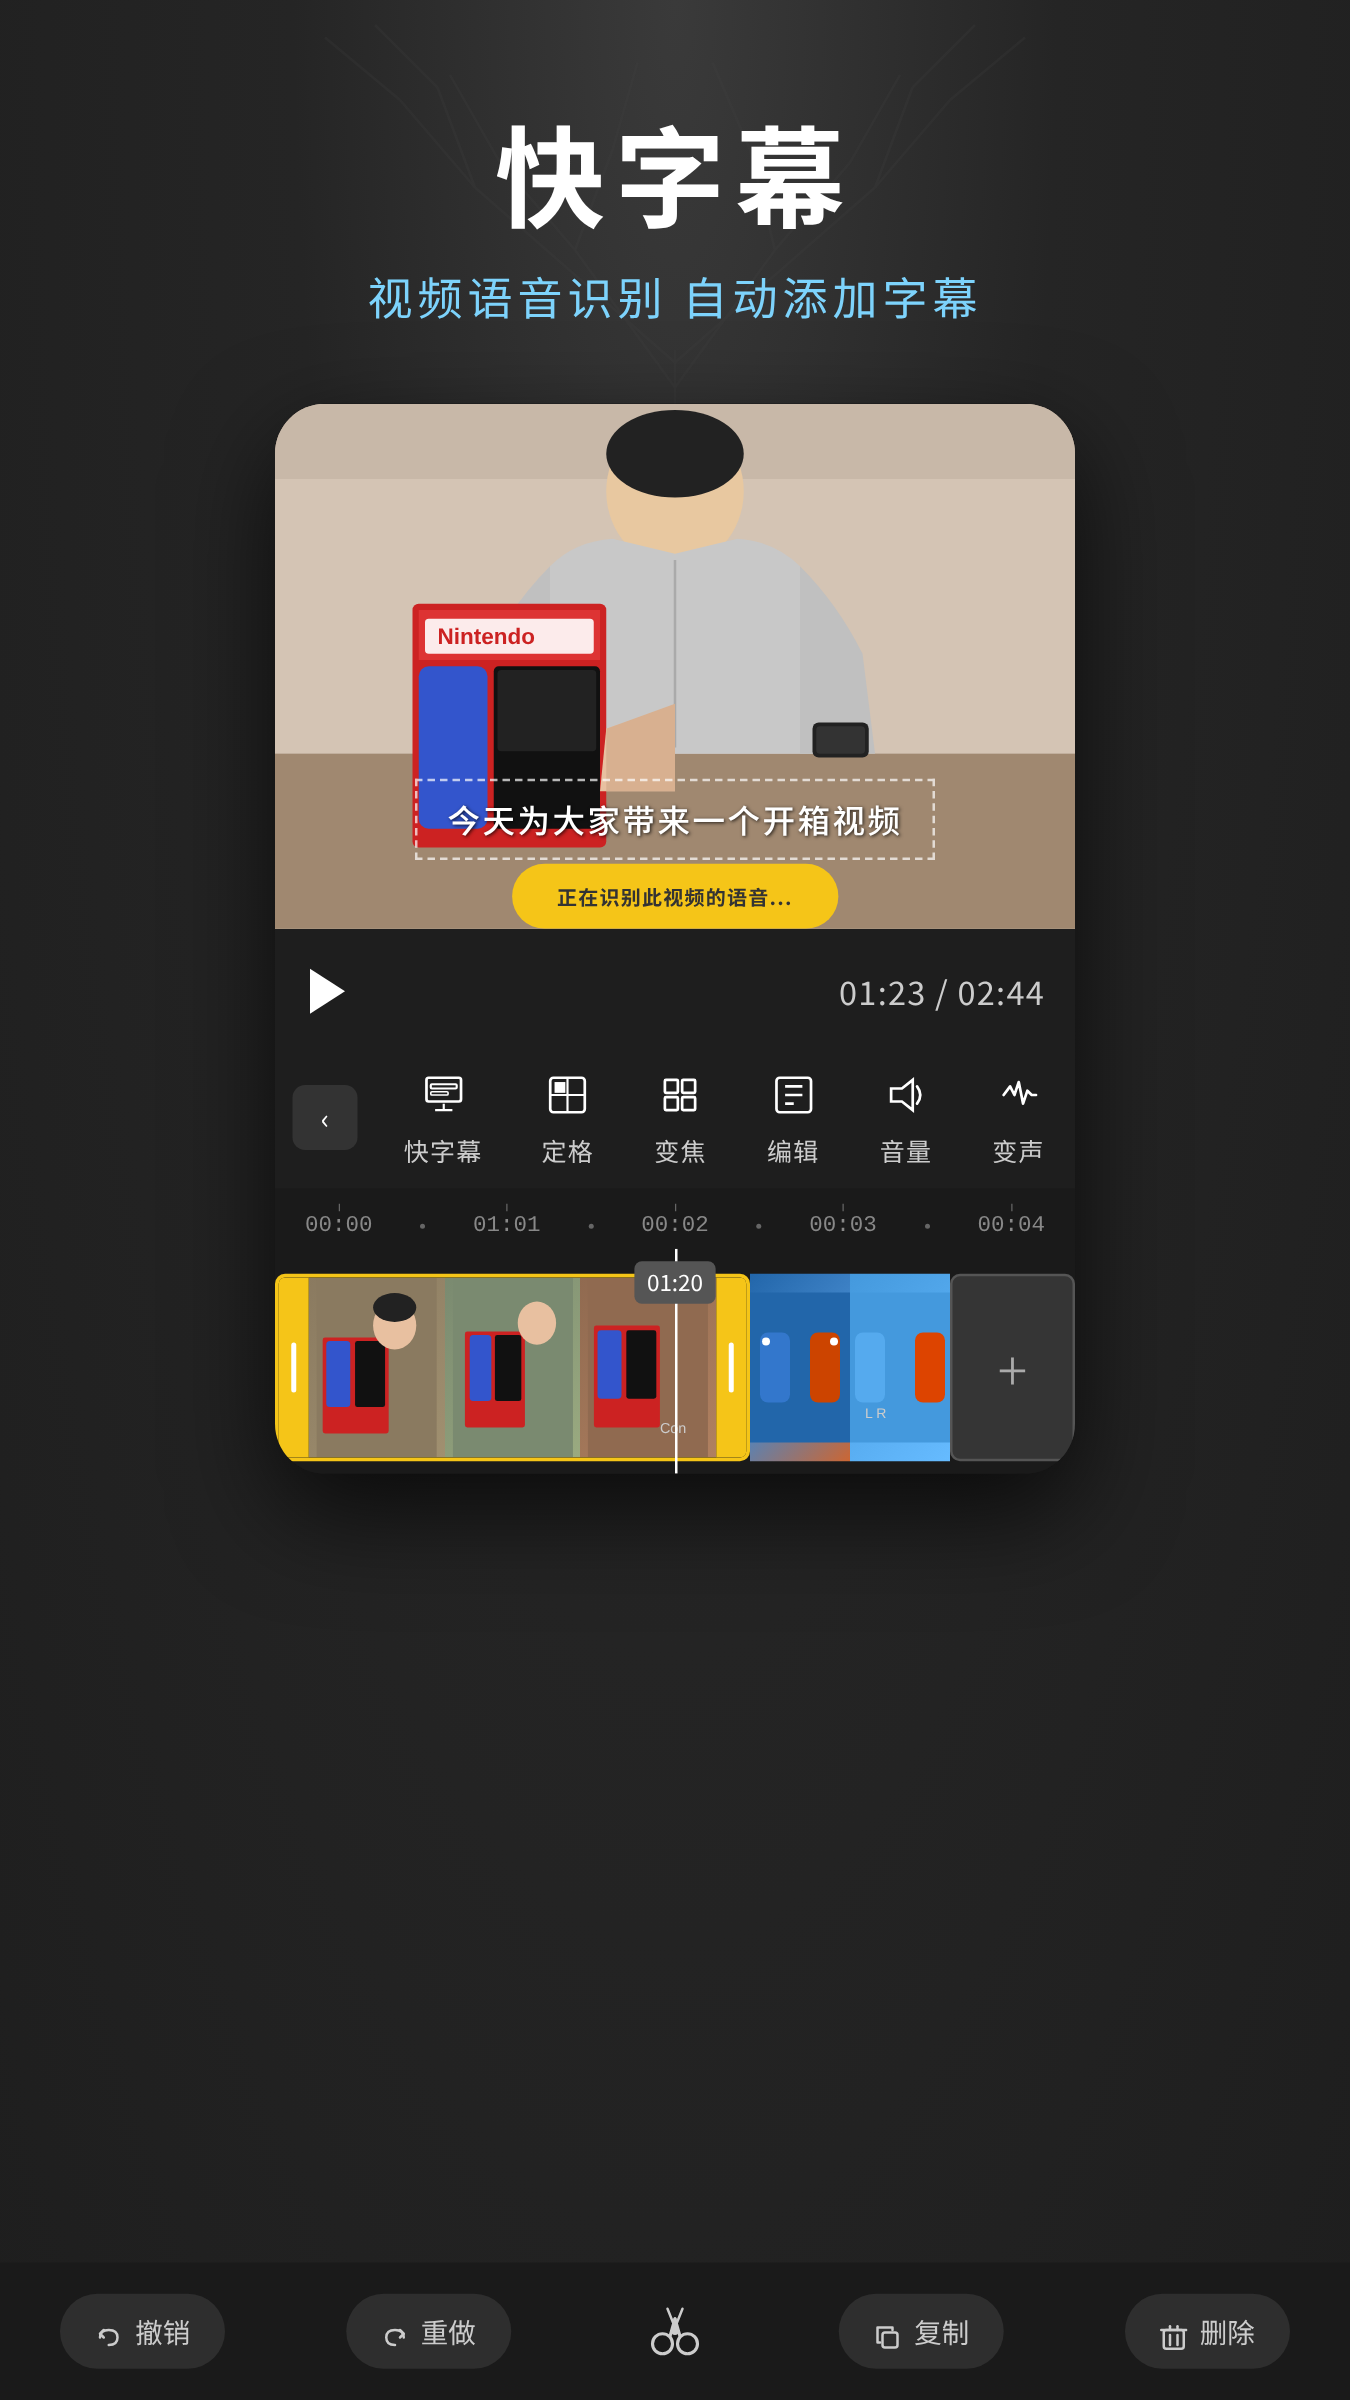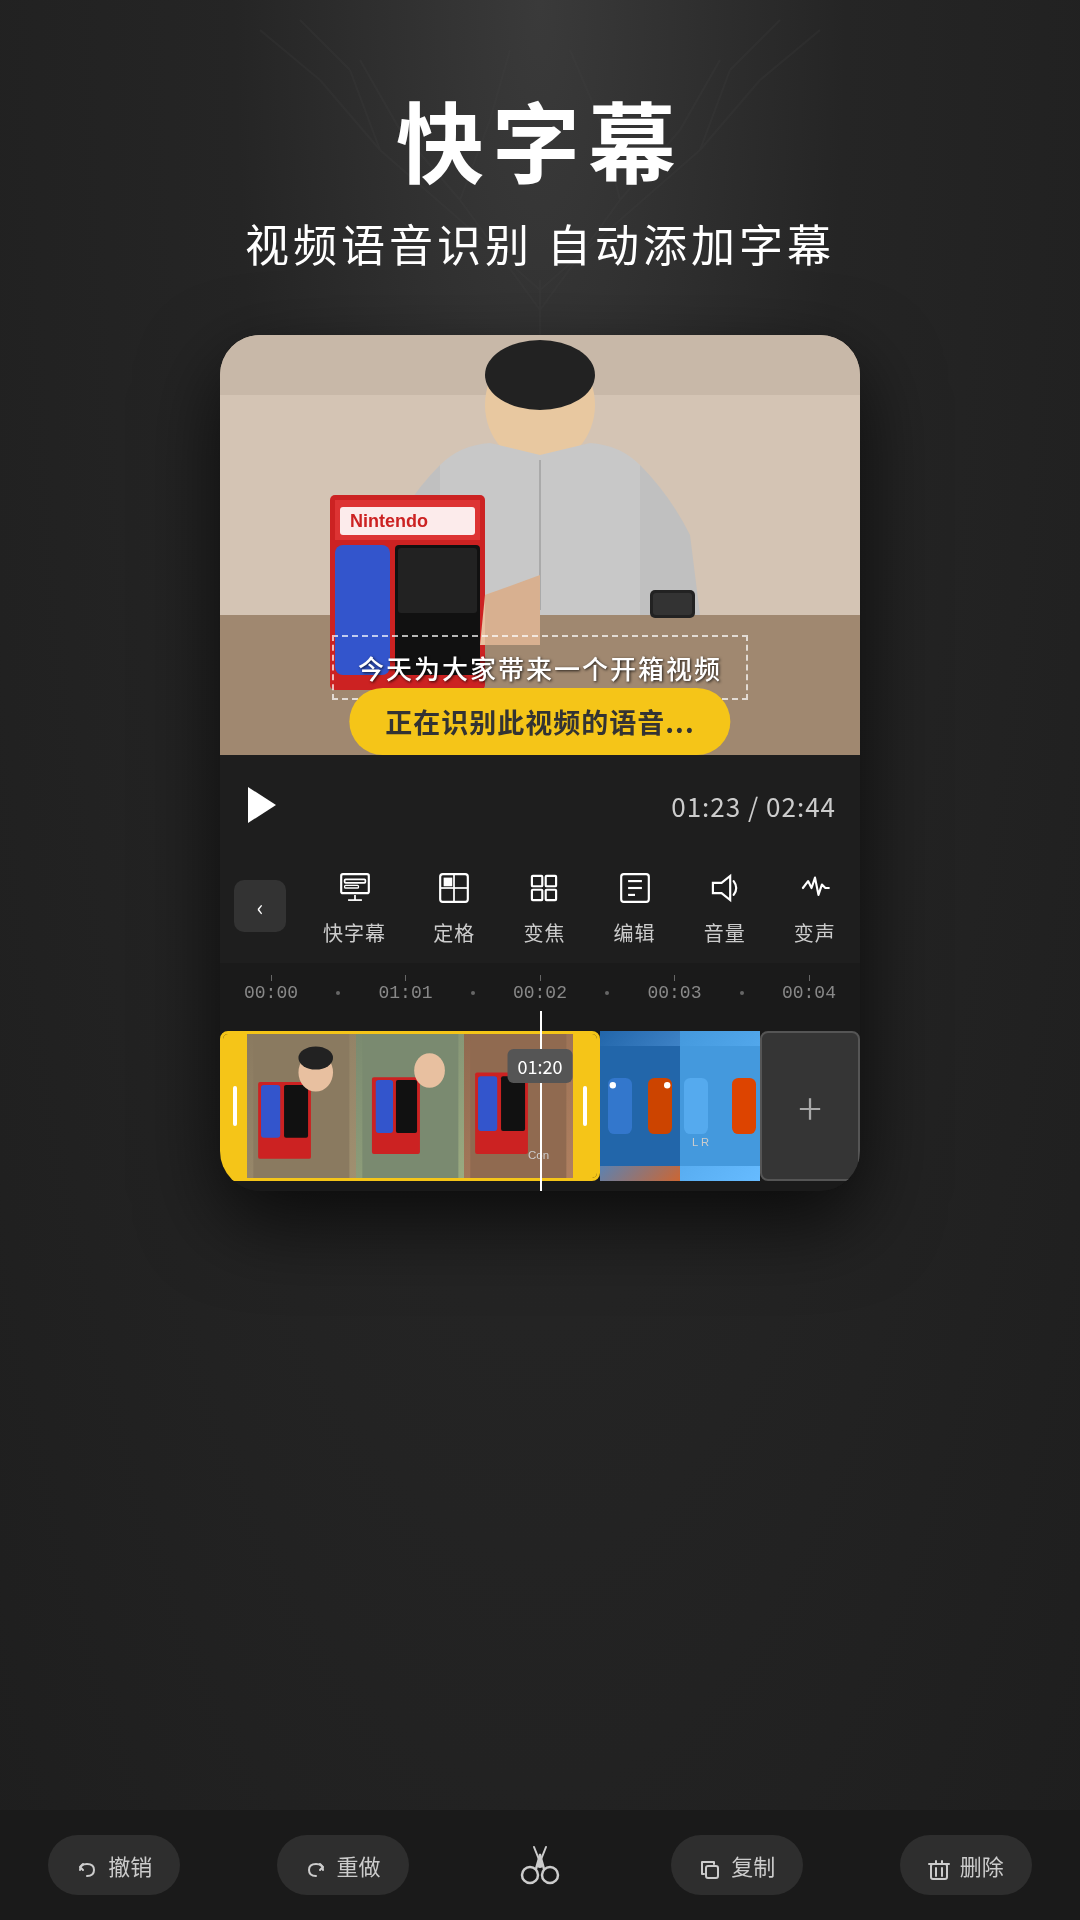--- a/index.html
+++ b/index.html
@@ -50,22 +50,22 @@
 
     .main-title {
       font-size: 88px;
       font-weight: 600;
       color: #ffffff;
       letter-spacing: 8px;
       line-height: 1.1;
     }
 
     .subtitle {
-      font-size: 44px;
-      color: #ffffff;
+      font-size: 36px;
+      color: #7dd3fc;
       margin-top: 24px;
       letter-spacing: 4px;
     }
 
     
     .phone-mockup {
       margin-top: 60px;
       width: 640px;
       background: #1a1a1a;
       border-radius: 40px;
@@ -117,21 +117,21 @@
       left: 50%;
       transform: translateX(-50%);
       background: #f5c518;
       border-radius: 50px;
       padding: 14px 36px;
       white-space: nowrap;
     }
 
     .processing-text {
       color: #333;
-      font-size: 27px;
+      font-size: 16px;
       font-weight: 600;
       letter-spacing: 1px;
     }
 
     
     .playback-controls {
       background: #1e1e1e;
       padding: 32px 24px;
       display: flex;
       align-items: center;
@@ -286,21 +286,20 @@
 
     .playhead-time-badge {
       position: absolute;
       top: 10px;
       left: 50%;
       transform: translateX(-50%);
       background: #555;
       border-radius: 6px;
       padding: 4px 10px;
       z-index: 11;
-      margin-top: 28px;
     }
 
     .playhead-time-text {
       color: #fff;
       font-size: 18px;
     }
 
     
     .thumbnails-strip {
       display: flex;

